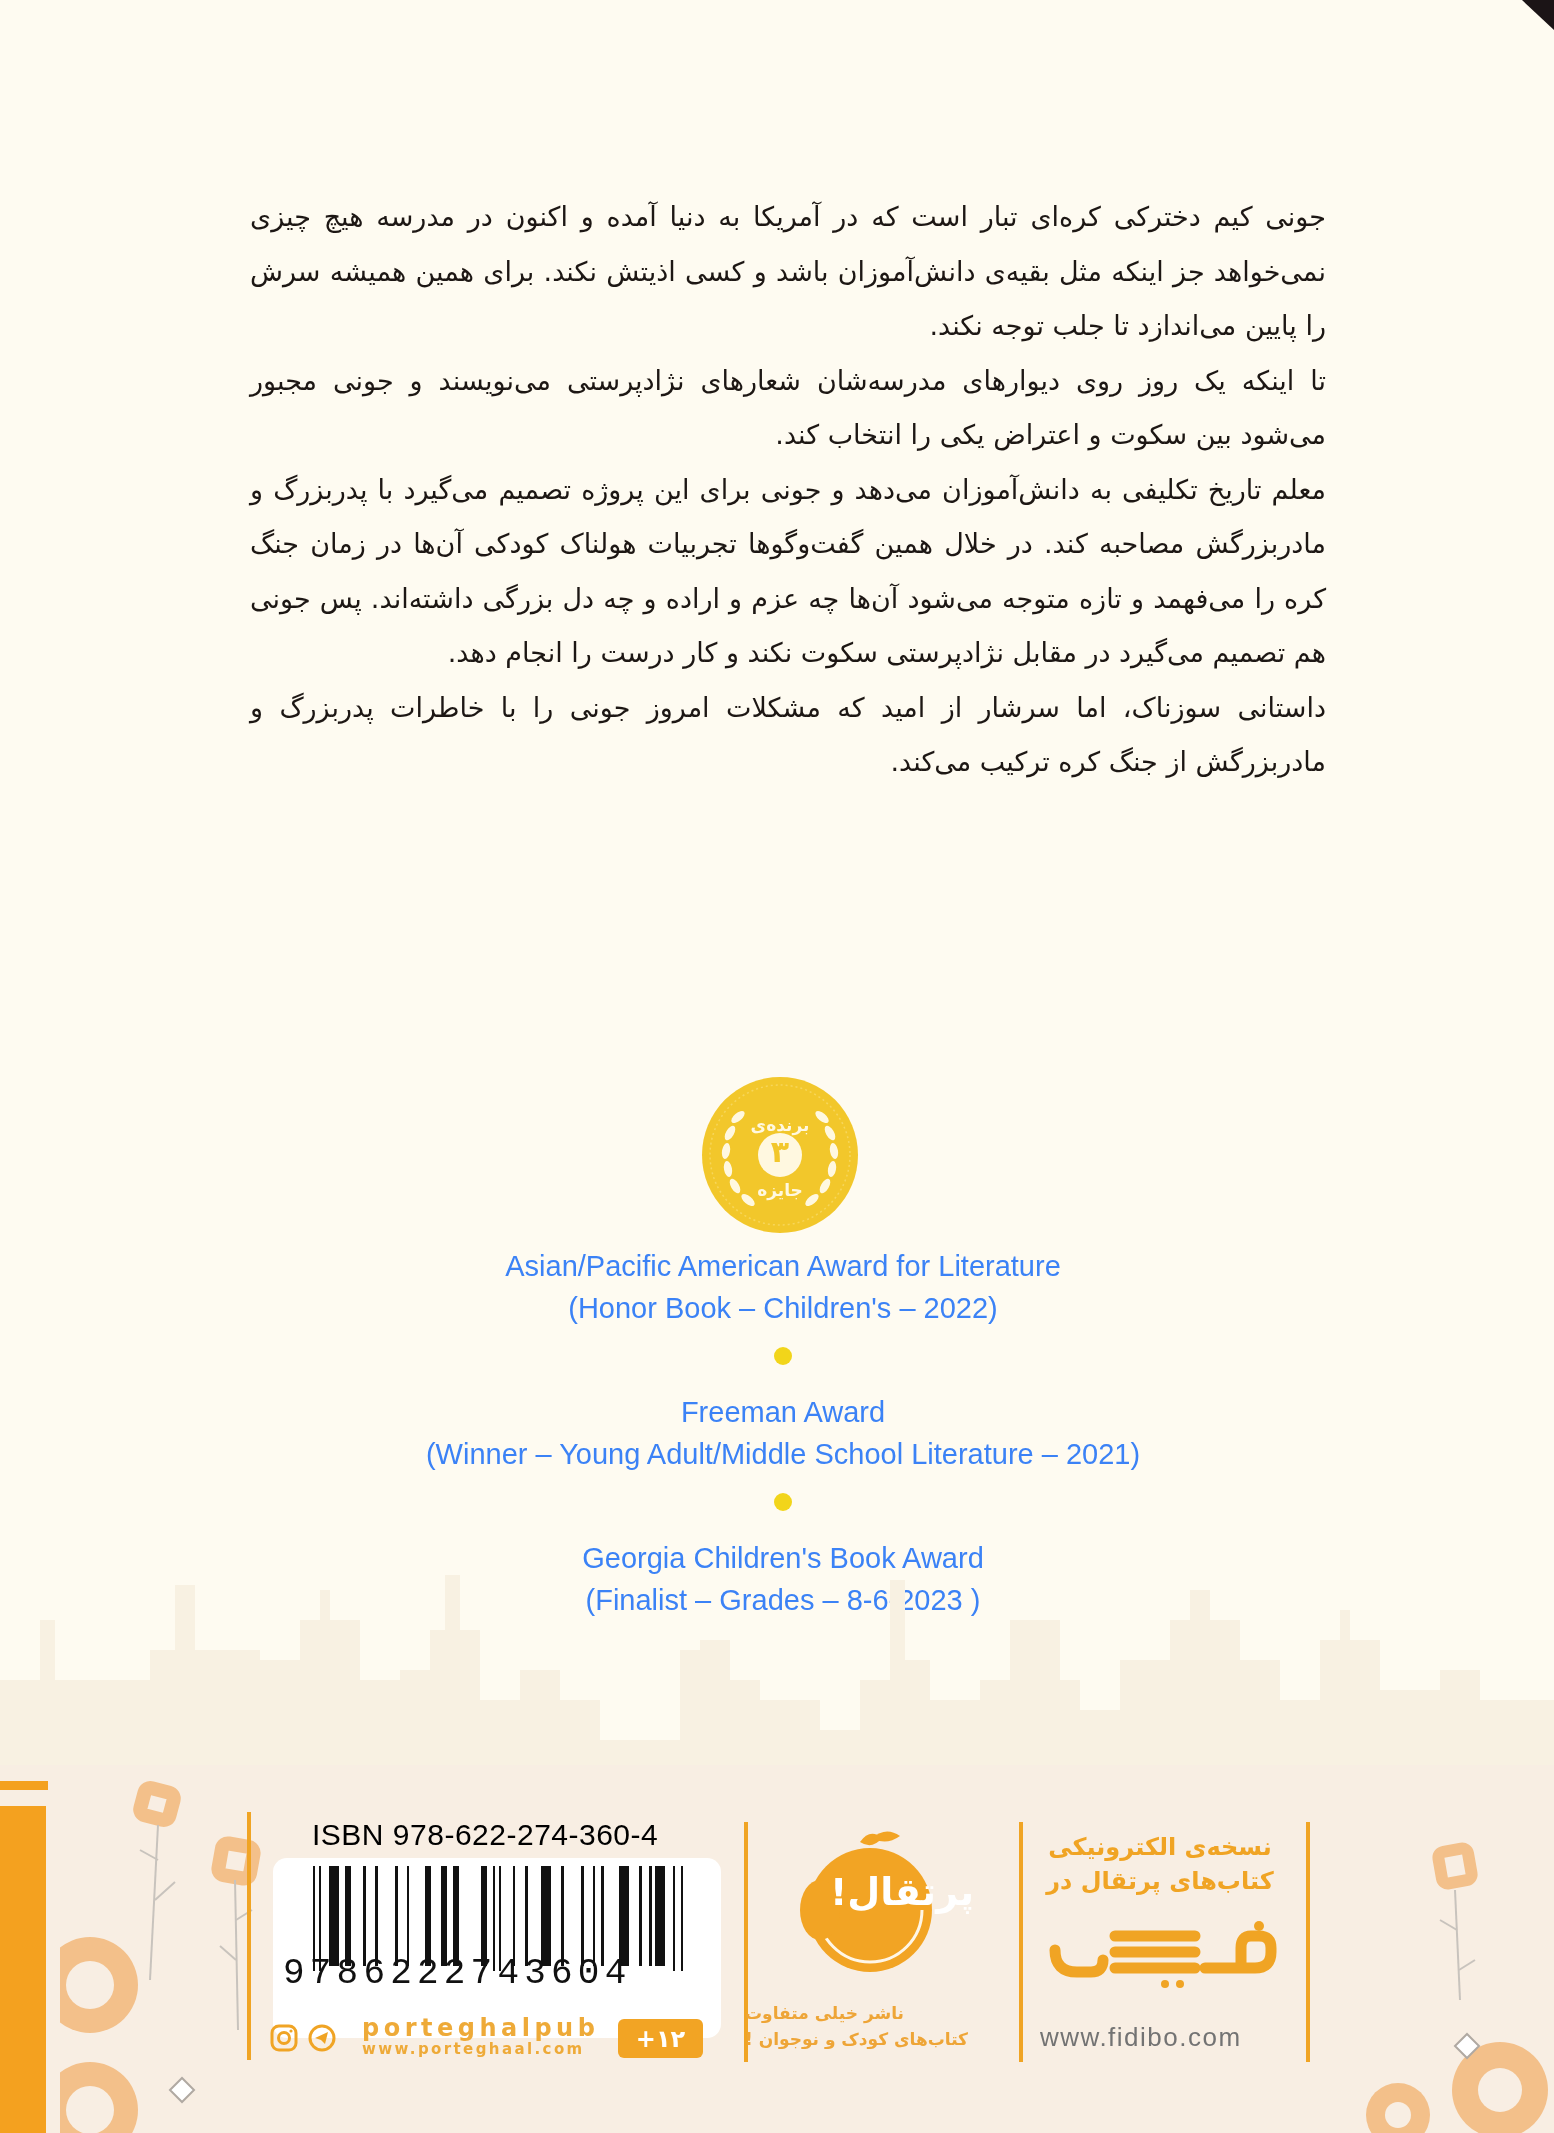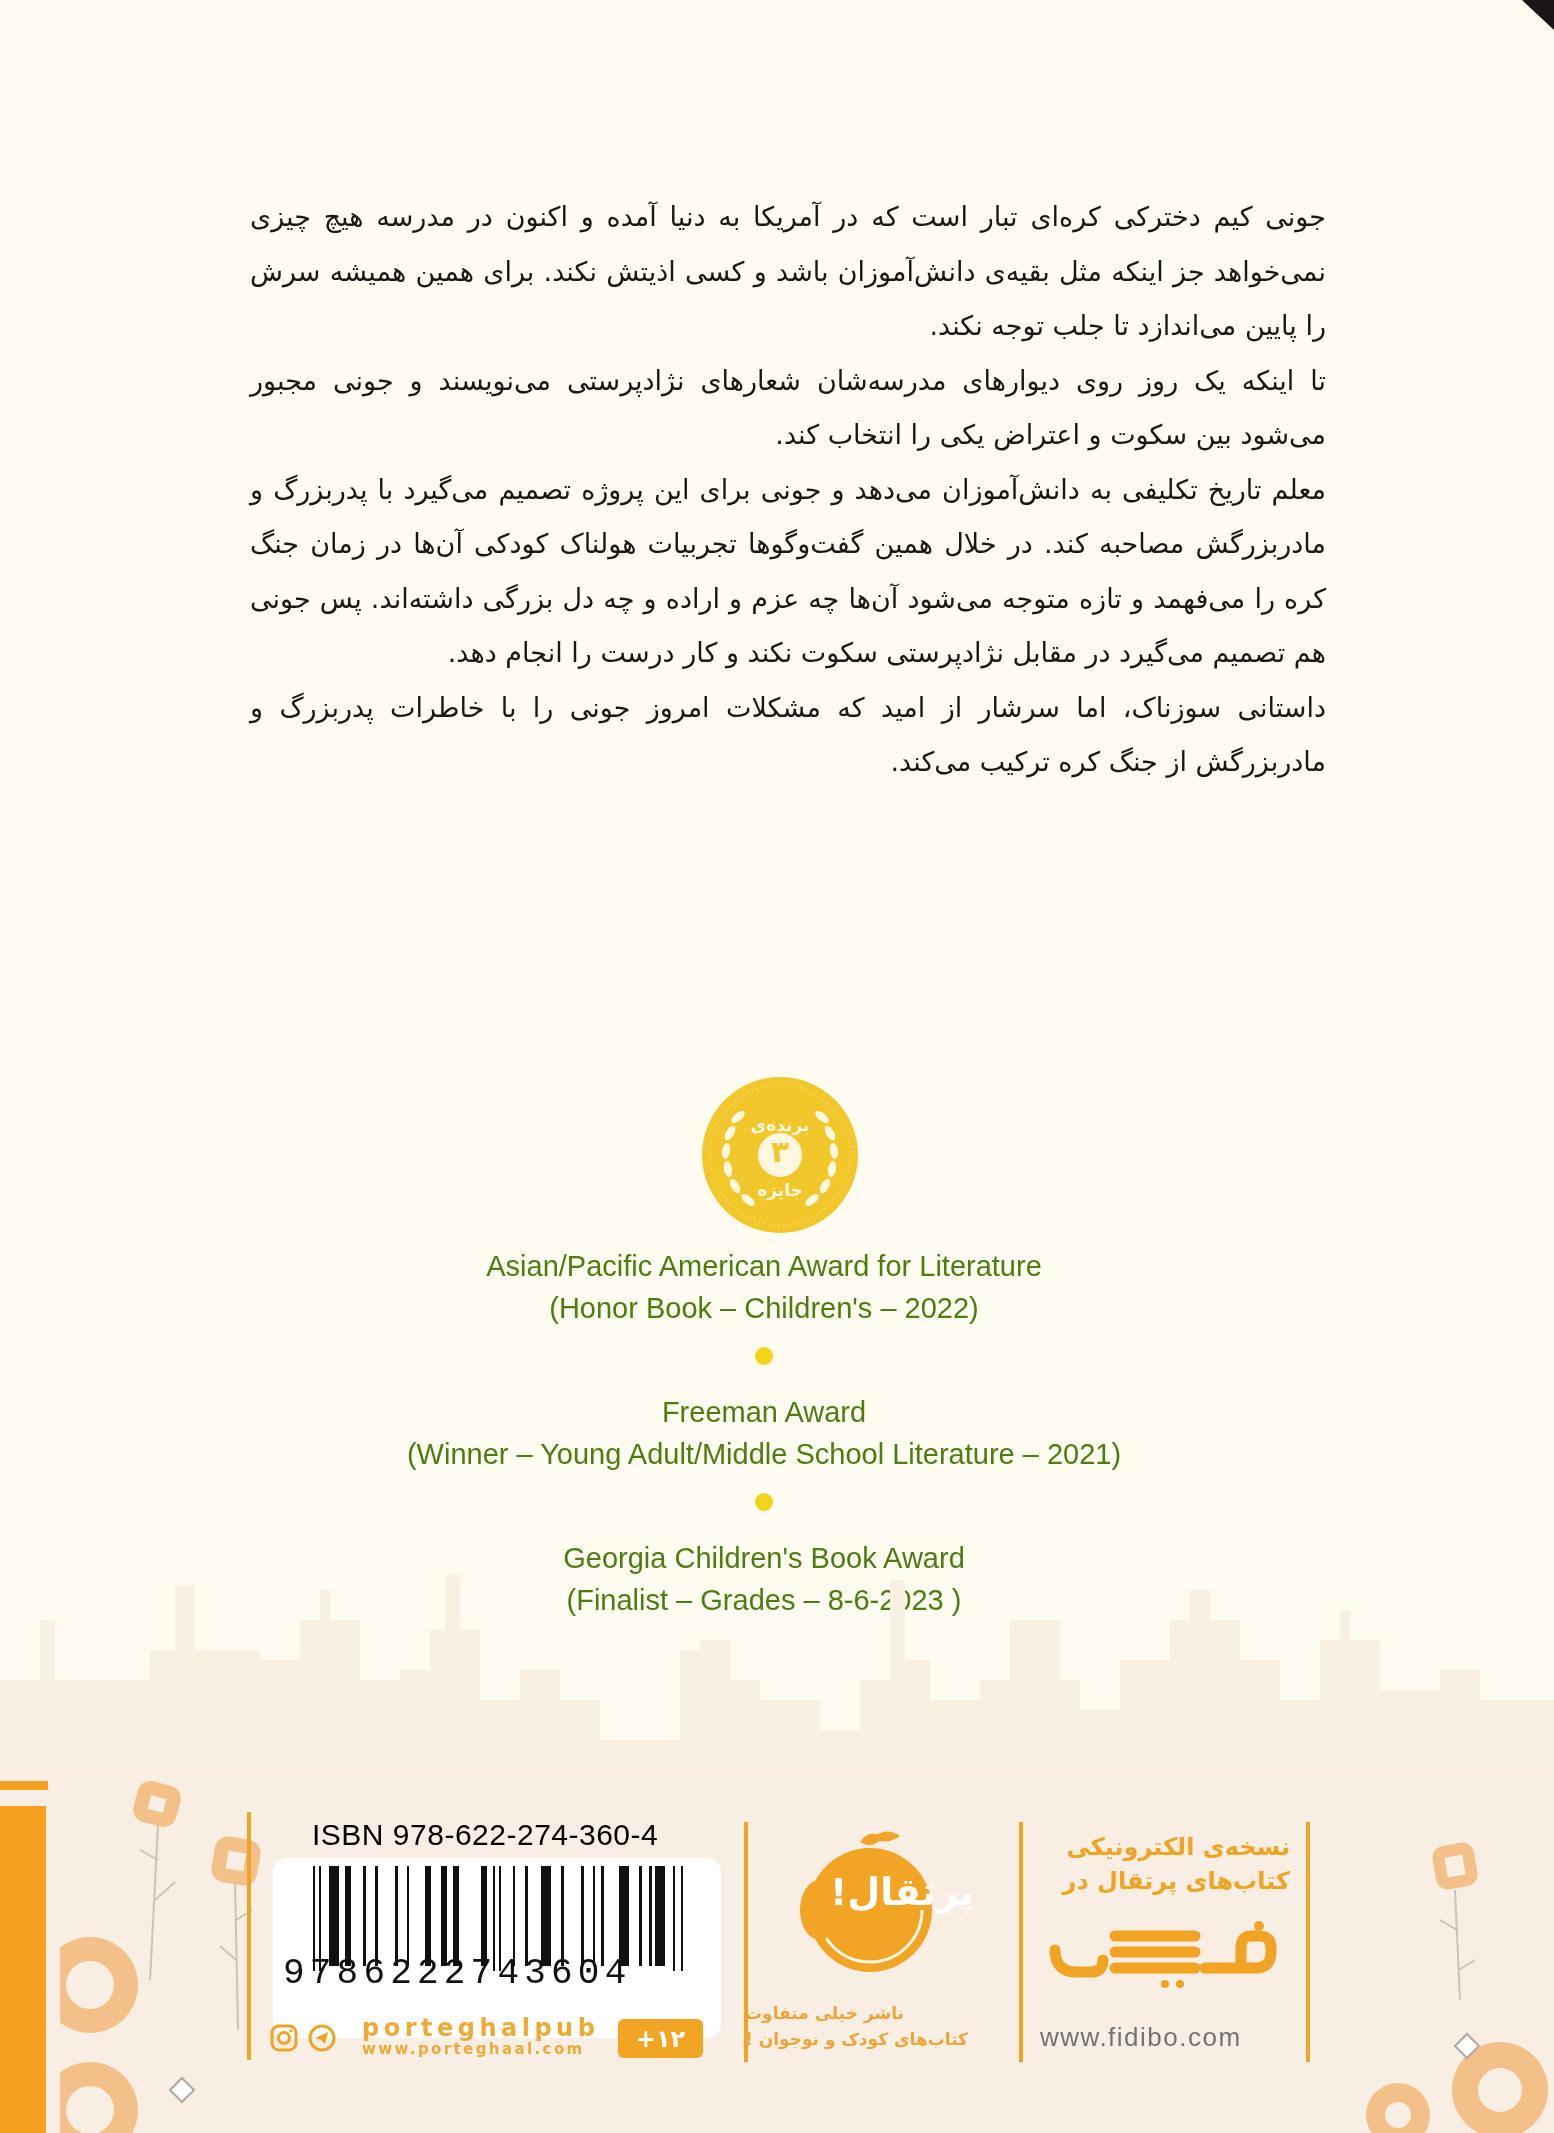--- a/index.html
+++ b/index.html
@@ -20,23 +20,23 @@
     direction: rtl; text-align: justify;
     font-size: 27px; line-height: 54.5px; color: #1d1714;
   }
   .synopsis p { margin: 0; text-align-last: right; }
   
   .badge {
     position: absolute; left: 700px; top: 1075px; width: 160px; height: 160px;
   }
   
   .awards {
-    position: absolute; left: 284px; top: 1245px; width: 960px;
+    position: absolute; left: 303px; top: 1245px; width: 960px;
     text-align: center; font-family: "Liberation Sans", sans-serif;
-    font-size: 29px; line-height: 42px; color: #4d7c0f;
+    font-size: 29px; line-height: 42px; color: #3b82f6;
   }
   .award { margin: 0; }
   .award-dot {
     width: 18px; height: 18px; border-radius: 50%;
     background: #f2d51a; margin: 18px auto 26px auto;
   }
   
   .skyline { position: absolute; left: 0; top: 1560px; width: 1554px; height: 260px; }
   
   .band {
@@ -82,21 +82,21 @@
     display: flex; align-items: center; justify-content: center; letter-spacing: 1px;
   }
   
   .pub-logo { position: absolute; left: 790px; top: 1820px; width: 160px; height: 160px; }
   .pub-tagline {
     position: absolute; left: 745px; top: 2000px; width: 270px; direction: rtl; text-align: left;
     color: #eea537; font-weight: bold; font-size: 17px; line-height: 26px;
   }
   
   .fidibo-text {
-    position: absolute; left: 1030px; top: 1830px; width: 260px; direction: rtl; text-align: right;
+    position: absolute; left: 1030px; top: 1830px; width: 260px; direction: rtl; text-align: center;
     color: #f0a424; font-weight: bold; font-size: 24px; line-height: 34px;
   }
   .fidibo-logo { position: absolute; left: 1045px; top: 1920px; width: 240px; height: 70px; }
   .fidibo-url {
     position: absolute; left: 1040px; top: 2022px;
     font-family: "Liberation Sans", sans-serif; font-size: 26px; letter-spacing: 1.5px; color: #737373;
   }
 </style>
 </head>
 <body>

